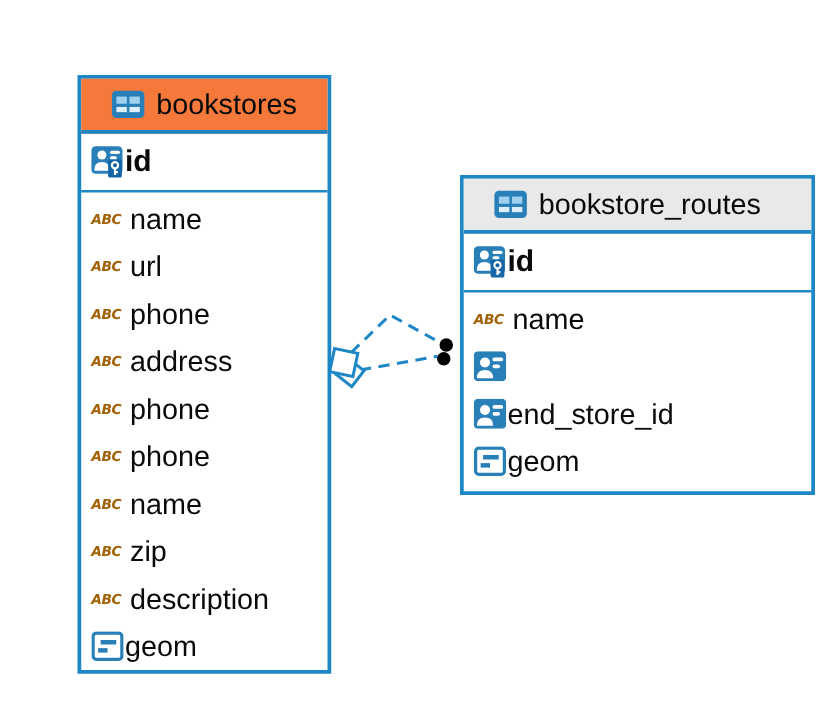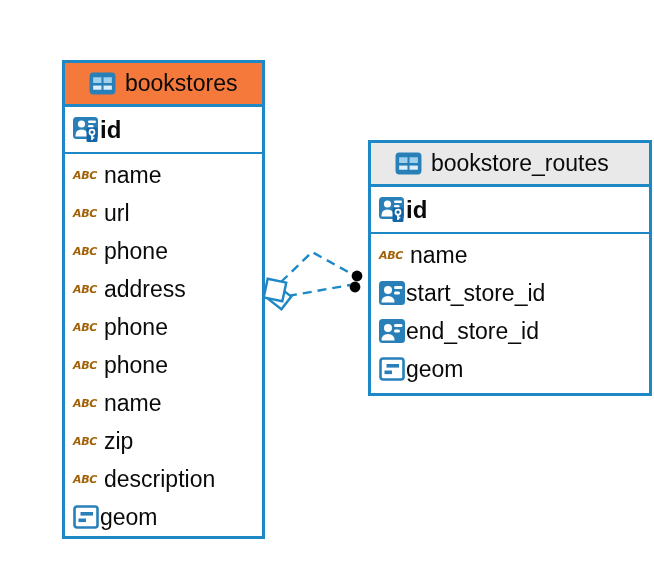--- a/index.html
+++ b/index.html
@@ -155,21 +155,20 @@
       <div class="row">
         <span class="icn">
           <svg viewBox="0 0 26 24" width="26" height="24">
             <rect x="0" y="0" width="26" height="24" rx="3.5" fill="#2980B9"></rect>
             <circle cx="9" cy="9" r="4" fill="#fff"></circle>
             <path d="M2.5 21.5 q0 -6.5 6.5 -6.5 q6.5 0 6.5 6.5 z" fill="#fff"></path>
             <rect x="15" y="5" width="8.5" height="3" rx="1.5" fill="#fff"></rect>
             <rect x="15" y="10.5" width="6" height="3" rx="1.5" fill="#fff"></rect>
           </svg>
         </span>
-        <span>start_store_id</span>
       </div>
       <div class="row">
         <span class="icn">
           <svg viewBox="0 0 26 24" width="26" height="24">
             <rect x="0" y="0" width="26" height="24" rx="3.5" fill="#2980B9"></rect>
             <circle cx="9" cy="9" r="4" fill="#fff"></circle>
             <path d="M2.5 21.5 q0 -6.5 6.5 -6.5 q6.5 0 6.5 6.5 z" fill="#fff"></path>
             <rect x="15" y="5" width="8.5" height="3" rx="1.5" fill="#fff"></rect>
             <rect x="15" y="10.5" width="6" height="3" rx="1.5" fill="#fff"></rect>
           </svg>

